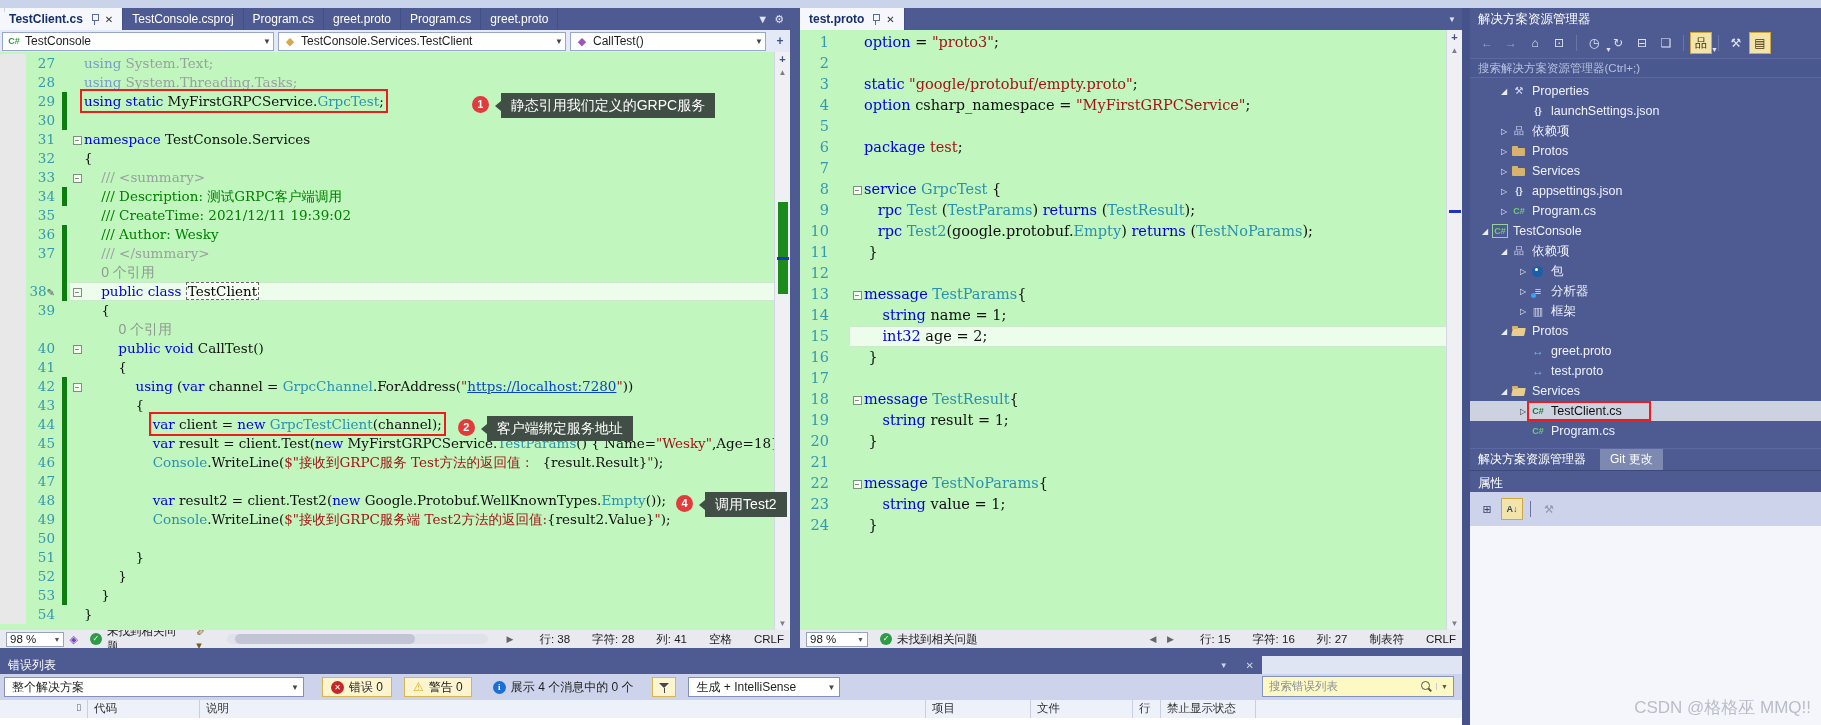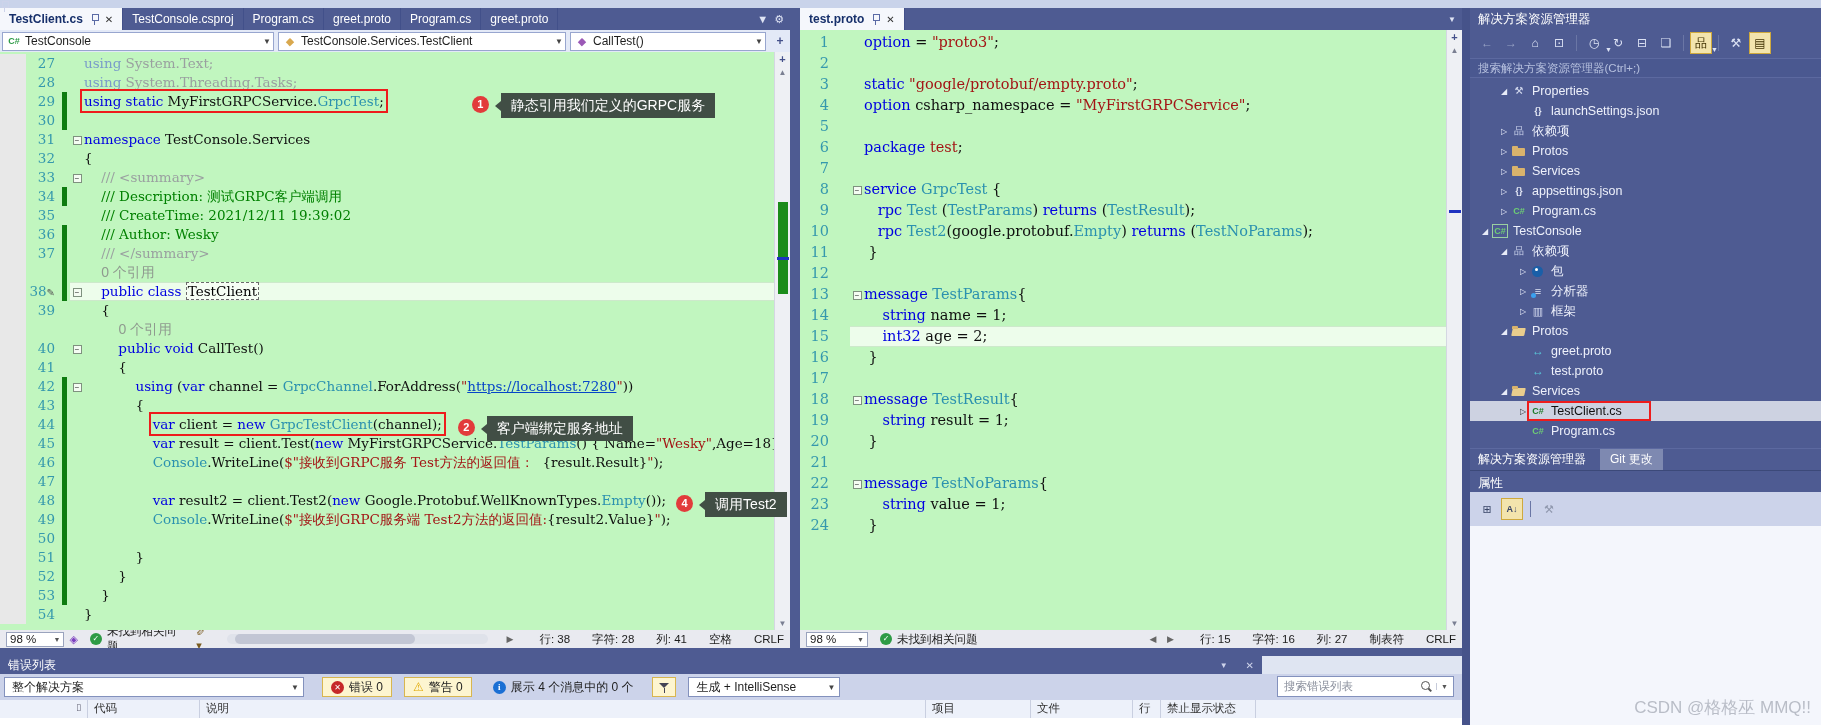--- a/index.html
+++ b/index.html
@@ -118,21 +118,21 @@
   .ebtn.flat { border-color:transparent; background:transparent; margin-right:10px; }
   .errball { width:13px; height:13px; border-radius:50%; background:#c62828; color:#fff; font-size:8px;
     line-height:13px; text-align:center; }
   .warntri { color:#e0a800; font-size:12px; }
   .infoball { width:13px; height:13px; border-radius:50%; background:#1a6fd4; color:#fff; font-size:9px;
     font-weight:bold; line-height:13px; text-align:center; font-family:"Liberation Serif",serif; }
   .funnelbtn { width:24px; height:20px; border:1px solid #d8b64f; background:#fdf5d0; position:relative; margin-right:2px; }
   .funnelbtn::before { content:""; position:absolute; left:6px; top:5px;
     border-left:5px solid transparent; border-right:5px solid transparent; border-top:5px solid #445; }
   .funnelbtn::after { content:""; position:absolute; left:10.5px; top:10px; width:1.5px; height:5px; background:#445; }
-  #elsearch { position:absolute; right:8px; top:2px; width:177px; height:21px; background:#ffffff;
+  #elsearch { position:absolute; right:8px; top:2px; width:192px; height:21px; background:#fef9c3;
     border:1px solid #8391bd; display:flex; align-items:center; font-size:11.5px; color:#8a8f9c; padding:0 3px 0 6px; }
   #elsearch .mag { margin-left:auto; position:relative; width:12px; height:12px; }
   #elsearch .mag::before { content:""; position:absolute; top:0; left:1px; width:7px; height:7px;
     border:1.5px solid #555; border-radius:50%; }
   #elsearch .mag::after { content:""; position:absolute; left:8px; top:8px; width:4px; height:1.5px;
     background:#555; transform:rotate(45deg); }
   #elsearch .sdd { font-size:7px; color:#555; border-left:1px solid #c6cbda; padding:0 2px 0 4px; margin-left:4px; }
   #elheader { height:18px; background:#edf1fa; display:flex; font-size:11.5px; color:#333; }
   .hcell { border-right:1px solid #c9cfe0; padding:1px 0 0 6px; white-space:nowrap; overflow:hidden; }
   .hcell.fill { flex:1; border-right:none; }

